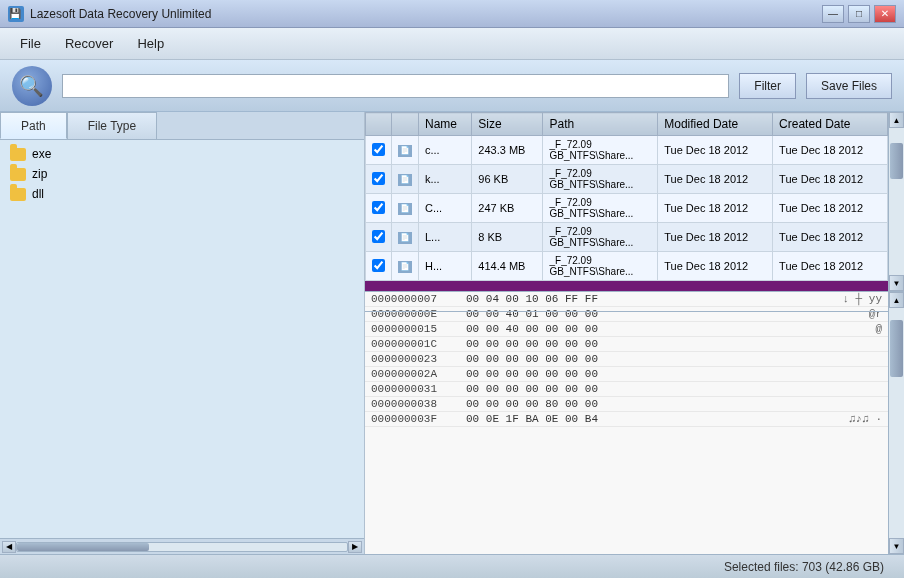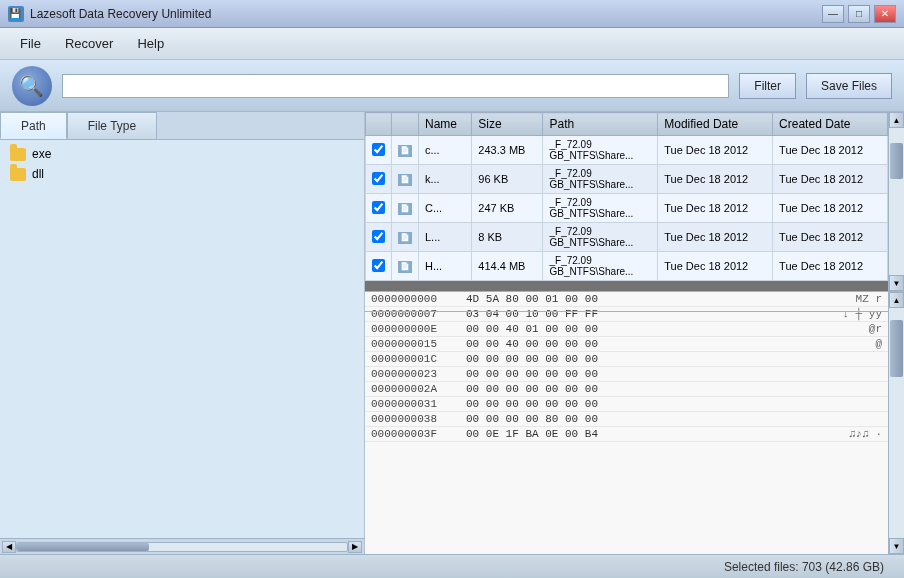--- a/index.html
+++ b/index.html
@@ -197,21 +197,21 @@
       border: 1px solid #a0b0c4;
       display: flex; align-items: center; justify-content: center;
       font-size: 8px; cursor: pointer;
     }
 
     
     .right-panel {
       flex: 1;
       display: flex;
       flex-direction: column;
-      background: #737373;
+      background: #701a75;
       overflow: hidden;
     }
 
     
     .file-table-container {
       height: 200px;
       overflow-y: auto;
       border-bottom: 1px solid #a0b4c8;
       position: relative;
     }
@@ -365,20 +365,24 @@
 
   <div class="left-panel">
     <div class="tab-bar">
       <div class="tab active">Path</div>
       <div class="tab">File Type</div>
     </div>
     <div class="tree-area">
       <div class="tree-item">
         <span class="folder-icon"></span>
         <span>exe</span>
+      </div>
+      <div class="tree-item">
+        <span class="folder-icon"></span>
+        <span>zip</span>
       </div>
       <div class="tree-item">
         <span class="folder-icon"></span>
         <span>dll</span>
       </div>
     </div>
 
     <div class="h-scrollbar">
       <div class="scroll-arrow">◀</div>
       <div class="h-scroll-track">
@@ -478,28 +482,23 @@
         <div class="v-scroll-btn">▲</div>
         <div class="v-scroll-track">
           <div class="v-scroll-thumb"></div>
         </div>
         <div class="v-scroll-btn">▼</div>
       </div>
     </div>
 
     <div class="hex-section">
       <div class="hex-viewer" id="hex-viewer" style="flex:1;">
-      <div class="hex-row">
-      <span class="hex-addr">0000000000</span>
-      <span class="hex-bytes">4D 5A 80 00   01 00 00</span>
-      <span class="hex-ascii">MZ  r</span>
-    </div>
           <div class="hex-row">
       <span class="hex-addr">0000000007</span>
-      <span class="hex-bytes">03 04 00 10   00 FF FF</span>
+      <span class="hex-bytes">00 04 00 10   06 FF FF</span>
       <span class="hex-ascii">↓  ┼  yy</span>
     </div>
           <div class="hex-row">
       <span class="hex-addr">000000000E</span>
       <span class="hex-bytes">00 00 40 01   00 00 00</span>
       <span class="hex-ascii">@r</span>
     </div>
           <div class="hex-row">
       <span class="hex-addr">0000000015</span>
       <span class="hex-bytes">00 00 40 00   00 00 00</span>

